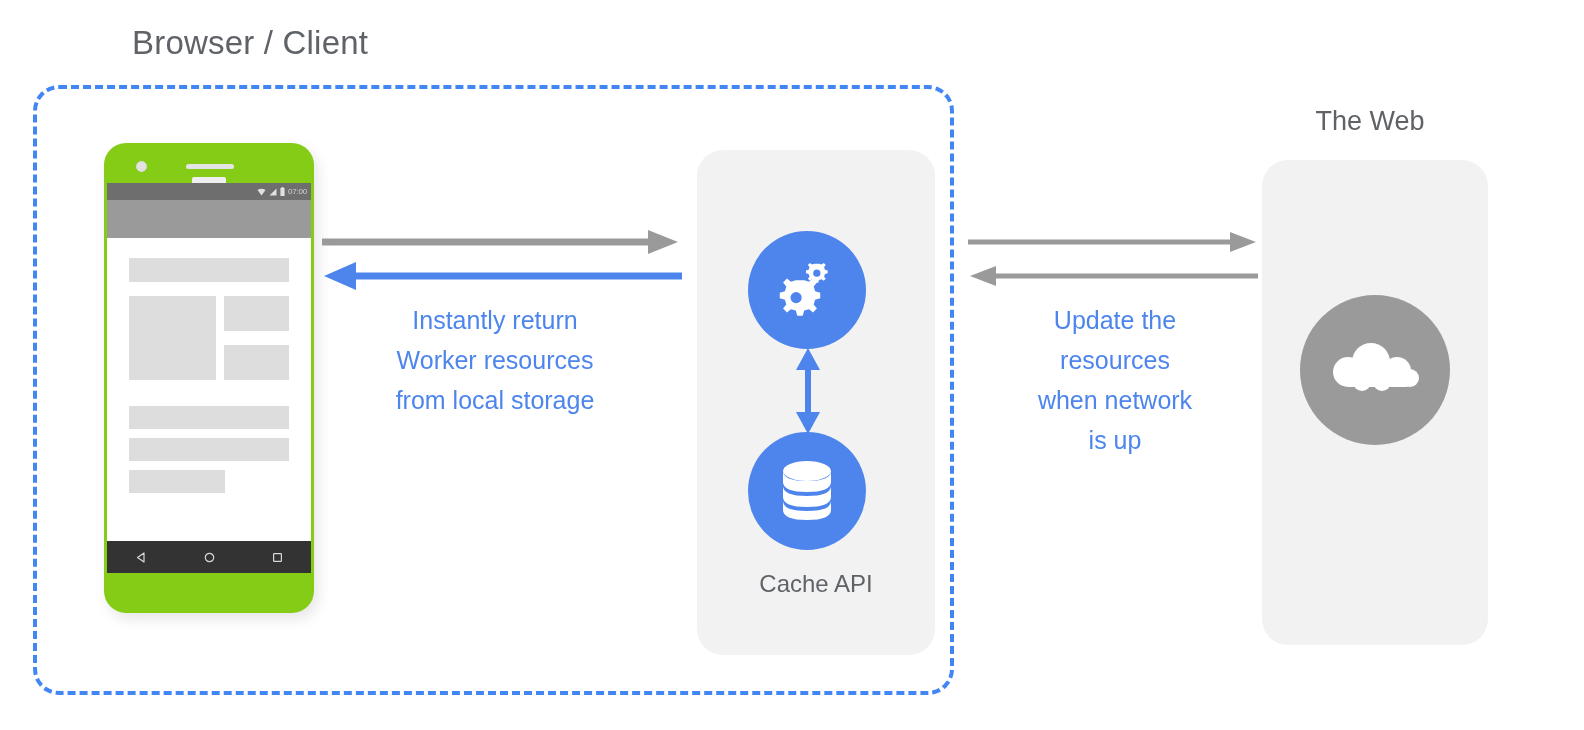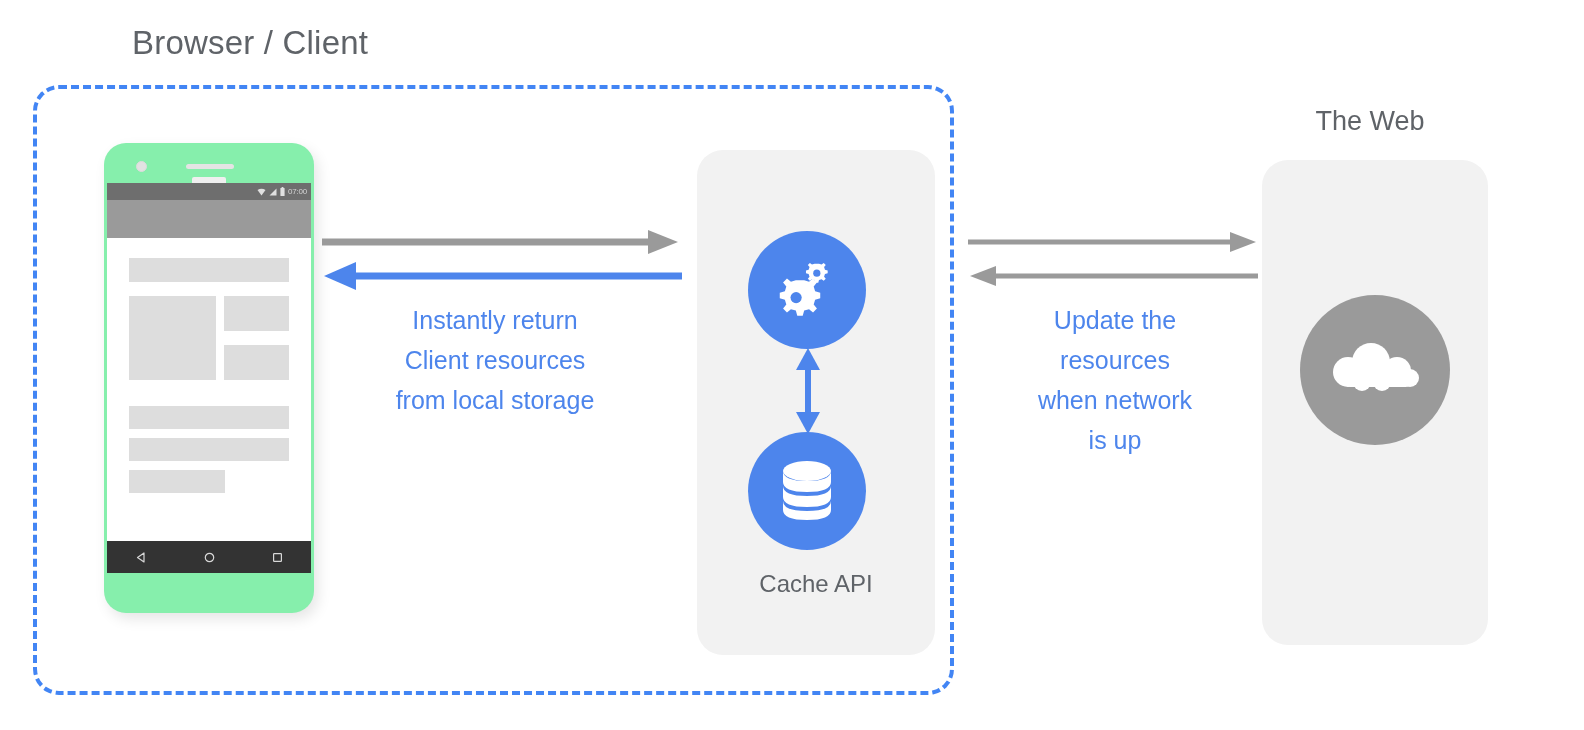--- a/index.html
+++ b/index.html
@@ -46,21 +46,21 @@
     left: 104px;
     top: 143px;
     width: 210px;
     height: 472px;
   }
   #phone-body {
     position: absolute;
     left: 0; top: 0;
     width: 210px;
     height: 470px;
-    background: #86efac;
+    background: #84cc16;
     border-radius: 22px;
     box-shadow: 4px 6px 14px rgba(0,0,0,0.10);
   }
   #phone-camera {
     position: absolute;
     left: 32px; top: 18px;
     width: 11px; height: 11px;
     border-radius: 50%;
     background: #e2e2e2;
     border: 1px solid #dcdcdc;
@@ -313,21 +313,21 @@
       <path d="M326 2 L356 14 L326 26 Z" fill="#9a9a9a"></path>
     </g>
 
     <g>
       <line x1="30" y1="48" x2="360" y2="48" stroke="#4d85ec" stroke-width="7"></line>
       <path d="M34 34 L2 48 L34 62 Z" fill="#4d85ec"></path>
     </g>
   </svg>
 
   <div class="abs callout" id="callout-left">Instantly return
-Client resources
+Worker resources
 from local storage</div>
 
   <div class="abs" id="sw-panel"></div>
 
 
   <div class="abs" id="sw-icon">
     <svg width="78" height="78" viewBox="0 0 78 78">
 
       <g fill="#ffffff" transform="translate(51,22)">
         <path d="M0,-15 L4.2,-13.6 L7.6,-16.3 L10.9,-13 L8.2,-9.6 L9.6,-5.4 L14,-4.2 L14,0.5 L9.6,1.7 L8.2,5.9 L10.9,9.3 L7.6,12.6 L4.2,9.9 L0,11.3 L-1.2,15.6 L-5.9,15.6 L-7.1,11.3 L-11.3,9.9 L-14.7,12.6 L-18,9.3 L-15.3,5.9 L-16.7,1.7 L-21,0.5 L-21,-4.2 L-16.7,-5.4 L-15.3,-9.6 L-18,-13 L-14.7,-16.3 L-11.3,-13.6 L-7.1,-15 Z" transform="scale(0.62)"></path>

